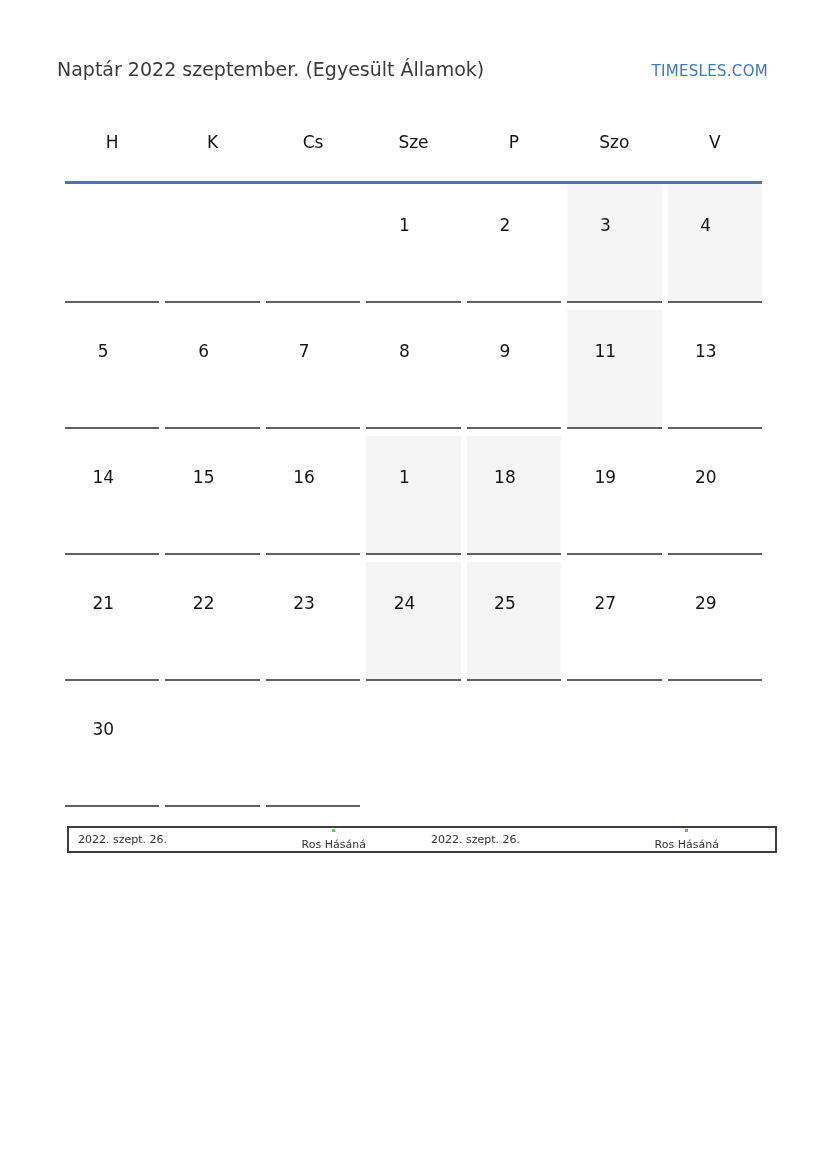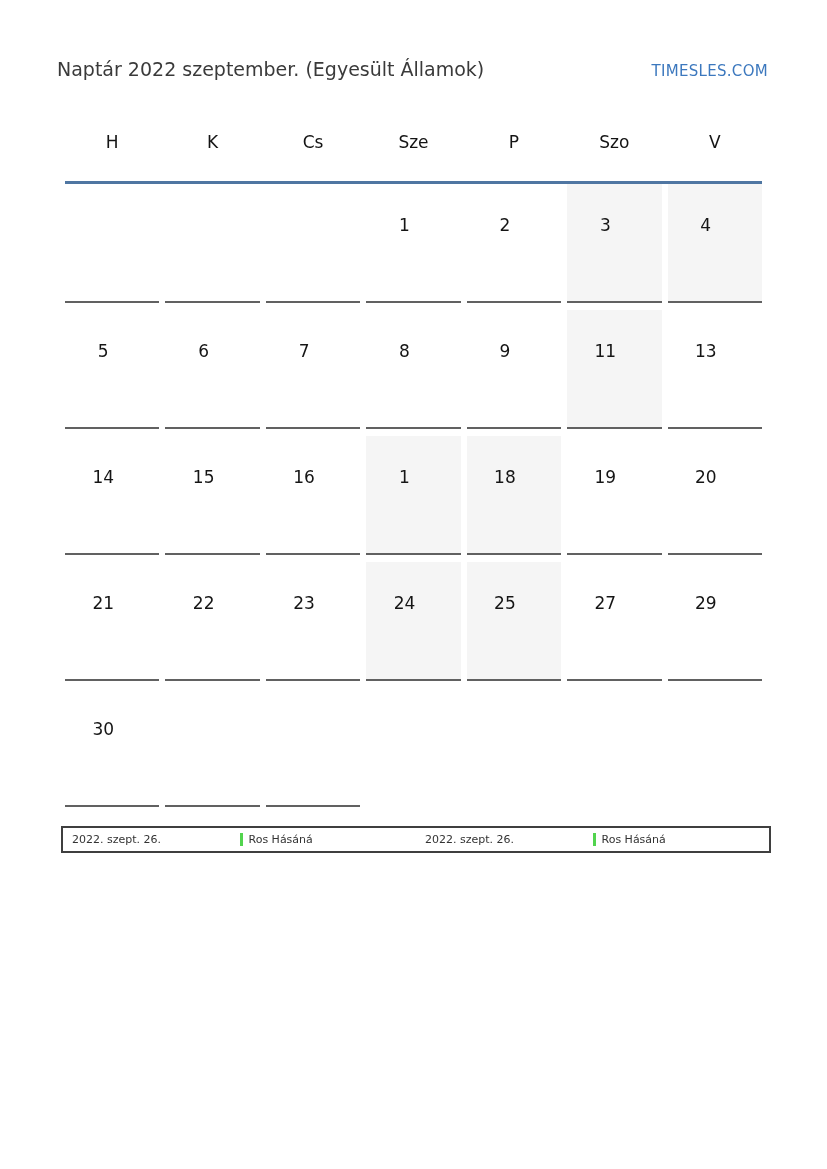--- a/index.html
+++ b/index.html
@@ -16,25 +16,25 @@
   .calendar{position:absolute;left:65px;top:80px;width:697px;}
   .weekday-row{display:grid;grid-template-columns:repeat(7,1fr);column-gap:6px;height:61px;}
   .weekday{text-align:center;padding-top:12px;font-size:17px;color:#141414;}
   .header-line{height:3px;background:var(--accent);}
   .day-grid{display:grid;grid-template-columns:repeat(7,1fr);column-gap:6px;row-gap:7px;}
   .day-cell{height:119px;box-sizing:border-box;border-bottom:2px solid var(--cellBorder);
     padding-top:31px;background:#ffffff;}
   .day-cell.weekend{background:var(--weekendBg);}
   .day-cell.highlight{background:var(--highlight);}
   .day-num{display:block;text-align:center;padding-right:18px;font-size:17px;color:#151515;}
-  .legend{position:absolute;left:61px;top:786px;width:710px;height:27px;box-sizing:border-box;
+  .legend{position:absolute;left:67px;top:786px;width:710px;height:27px;box-sizing:border-box;
     border:2px solid #3f3f3f;display:grid;grid-template-columns:repeat(4,1fr);
     align-items:center;font-size:11px;color:#333333;background:#ffffff;}
   .legend-date{padding-left:9px;white-space:nowrap;}
-  .legend-holiday{display:flex;align-items:center;gap:6px;white-space:nowrap;}
+  .legend-holiday{display:flex;align-items:center;gap:6px;white-space:nowrap;flex-direction:column;}
   .legend-marker{width:3px;height:13px;background:var(--marker);flex:0 0 3px;}
 </style>
 </head>
 <body>
 
 <div class="page" style="--accent: #4f76a2; --link: #3c78be; --weekendBg: #f5f5f5; --highlight: #96ee8c; --marker: #52d44e; --cellBorder: #616161;">
   <div class="title">Naptár 2022 szeptember. (Egyesült Államok)</div>
   <a class="site-link">TIMESLES.COM</a>
 
   <div class="calendar">

